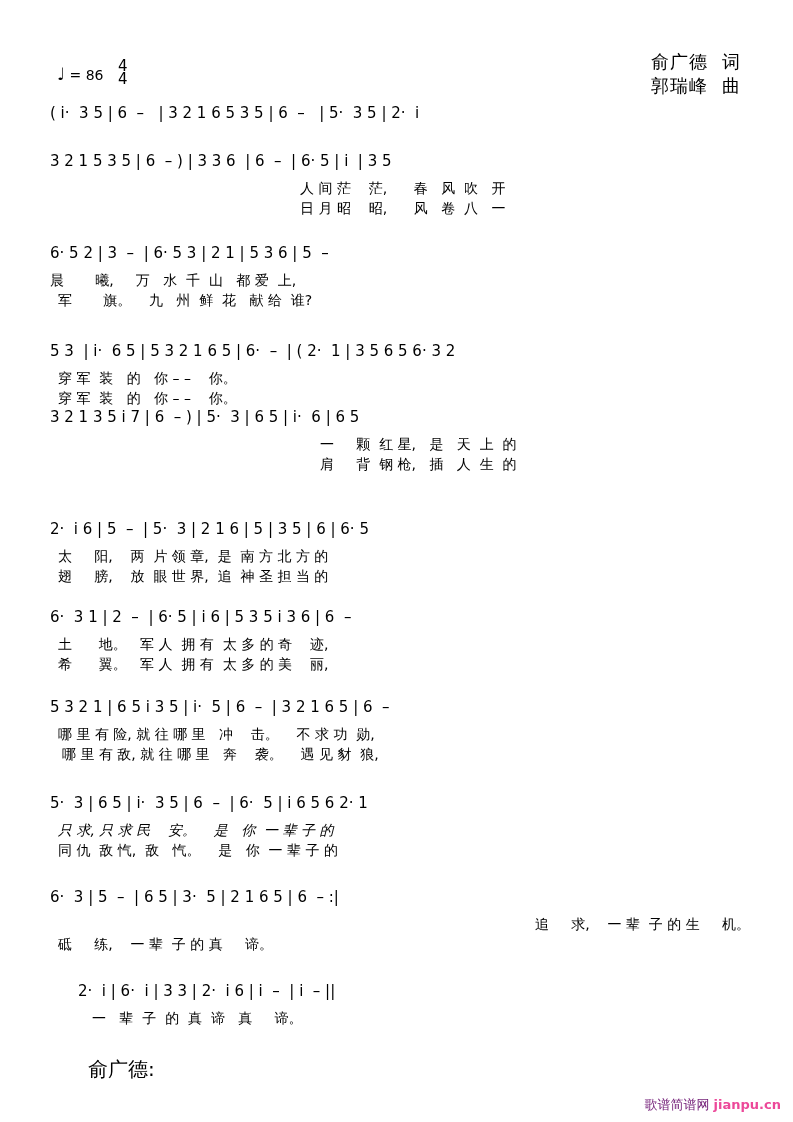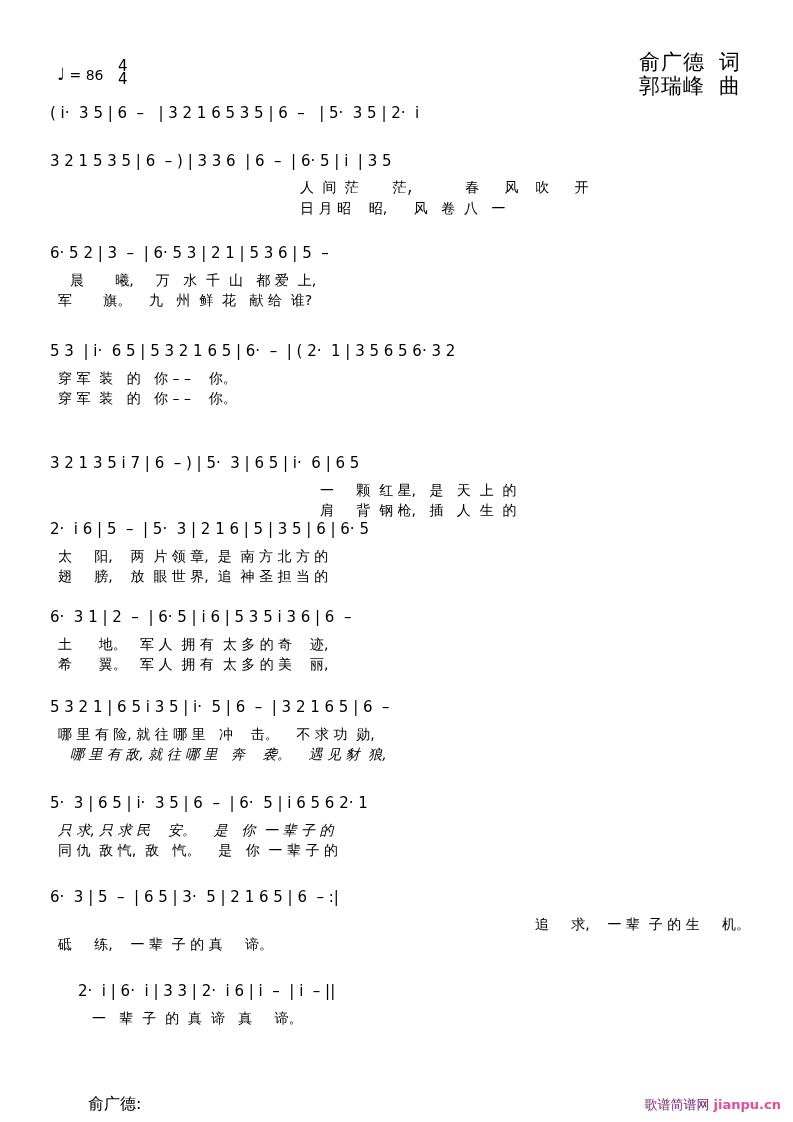--- a/index.html
+++ b/index.html
@@ -21,21 +21,21 @@
     height: 1122px;
     background: #fff;
   }
   
   .credits {
     position: absolute;
     right: 52px;
     top: 50px;
     text-align: left;
     font-family: "DejaVu Sans", sans-serif;
-    font-size: 21px;
+    font-size: 18px;
     line-height: 24px;
     letter-spacing: 1px;
   }
   .credits div span.role { margin-left: 14px; }
 
   
   .tempo {
     position: absolute;
     left: 57px;
     top: 64px;
@@ -73,22 +73,22 @@
     white-space: pre;
     line-height: 20px;
     letter-spacing: 0px;
     font-family: "DejaVu Sans", sans-serif;
   }
   .lyric2 { }
 
   .composer-note {
     position: absolute;
     left: 88px;
-    top: 1094px;
-    font-size: 16px;
+    top: 1056px;
+    font-size: 20px;
   }
   .watermark {
     position: absolute;
     right: 12px;
     bottom: 8px;
     font-size: 13px;
     color: #333;
   }
   .watermark .cn { color: #ec4899; font-weight: bold; }
   .watermark .site { color: #701a75; }
@@ -117,58 +117,58 @@
     <span class="num">4</span>
     <span class="den">4</span>
   </div>
 
   <div class="system" style="top:100px;">
     <div class="notes">( i·  3 5 | 6  –   | 3 2 1 6 5 3 5 | 6  –   | 5·  3 5 | 2·  i</div>
   </div>
 
   <div class="system" style="top:148px;">
     <div class="notes">3 2 1 5 3 5 | 6  – ) | 3 3 6  | 6  –  | 6· 5 | i  | 3 5</div>
-    <div class="lyric" style="margin-left:250px;font-family:Liberation Mono, monospace;">人 间 茫    茫,      春   风  吹   开</div>
+    <div class="lyric" style="margin-left:250px;">人 间 茫    茫,      春   风  吹   开</div>
     <div class="lyric lyric2" style="margin-left:250px;">日 月 昭    昭,      风   卷  八   一</div>
   </div>
 
   <div class="system" style="top:240px;">
     <div class="notes">6· 5 2 | 3  –  | 6· 5 3 | 2 1 | 5 3 6 | 5  – </div>
-    <div class="lyric" style="margin-left:20px;">晨       曦,     万   水  千  山   都 爱  上,</div>
+    <div class="lyric" style="margin-left:0;">晨       曦,     万   水  千  山   都 爱  上,</div>
     <div class="lyric lyric2" style="margin-left:8px;">军       旗。    九   州  鲜  花   献 给  谁?</div>
   </div>
 
   <div class="system" style="top:338px;">
     <div class="notes">5 3  | i·  6 5 | 5 3 2 1 6 5 | 6·  –  | ( 2·  1 | 3 5 6 5 6· 3 2</div>
     <div class="lyric" style="margin-left:8px;">穿 军  装   的   你 – –    你。</div>
     <div class="lyric lyric2" style="margin-left:8px;">穿 军  装   的   你 – –    你。</div>
   </div>
 
-  <div class="system" style="top:450px;">
+  <div class="system" style="top:404px;">
     <div class="notes">3 2 1 3 5 i 7 | 6  – ) | 5·  3 | 6 5 | i·  6 | 6 5</div>
     <div class="lyric" style="margin-left:270px;">一     颗  红 星,   是   天  上  的</div>
     <div class="lyric lyric2" style="margin-left:270px;">肩     背  钢 枪,   插   人  生  的</div>
   </div>
 
   <div class="system" style="top:516px;">
     <div class="notes">2·  i 6 | 5  –  | 5·  3 | 2 1 6 | 5 | 3 5 | 6 | 6· 5</div>
     <div class="lyric" style="margin-left:8px;">太     阳,    两  片 领 章,  是  南 方 北 方 的</div>
     <div class="lyric lyric2" style="margin-left:8px;">翅     膀,    放  眼 世 界,  追  神 圣 担 当 的</div>
   </div>
 
   <div class="system" style="top:604px;">
     <div class="notes">6·  3 1 | 2  –  | 6· 5 | i 6 | 5 3 5 i 3 6 | 6  – </div>
     <div class="lyric" style="margin-left:8px;">土      地。   军 人  拥 有  太 多 的 奇    迹,</div>
     <div class="lyric lyric2" style="margin-left:8px;">希      翼。   军 人  拥 有  太 多 的 美    丽,</div>
   </div>
 
   <div class="system" style="top:694px;">
     <div class="notes">5 3 2 1 | 6 5 i 3 5 | i·  5 | 6  –  | 3 2 1 6 5 | 6  – </div>
     <div class="lyric" style="margin-left:8px;">哪 里 有 险, 就 往 哪 里   冲    击。    不 求 功  勋,</div>
-    <div class="lyric lyric2" style="margin-left:20px;font-style:italic;">哪 里 有 敌, 就 往 哪 里   奔    袭。    遇 见 豺  狼,</div>
+    <div class="lyric lyric2" style="margin-left:12px;">哪 里 有 敌, 就 往 哪 里   奔    袭。    遇 见 豺  狼,</div>
   </div>
 
   <div class="system" style="top:790px;">
     <div class="notes">5·  3 | 6 5 | i·  3 5 | 6  –  | 6·  5 | i 6 5 6 2· 1</div>
     <div class="lyric" style="margin-left:8px;font-style:italic;">只 求, 只 求 民    安。    是   你  一 辈 子 的</div>
     <div class="lyric lyric2" style="margin-left:8px;">同 仇  敌 忾,  敌   忾。    是   你  一 辈 子 的</div>
   </div>
 
   <div class="system" style="top:884px;">
     <div class="notes">6·  3 | 5  –  | 6 5 | 3·  5 | 2 1 6 5 | 6  – :|</div>

